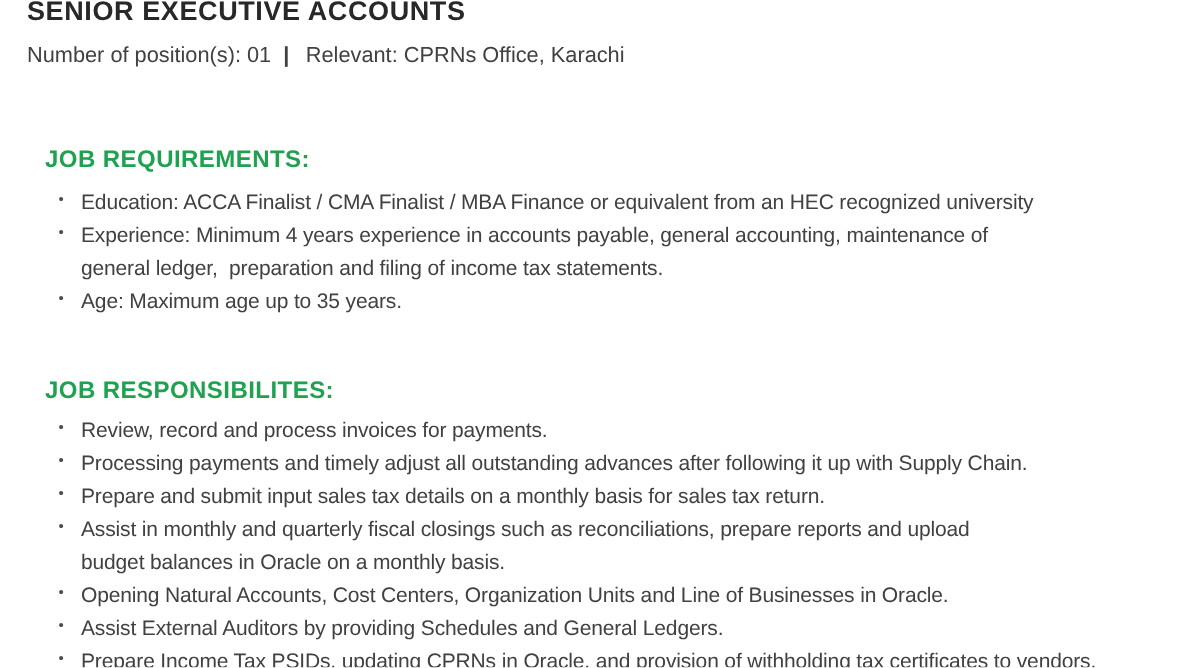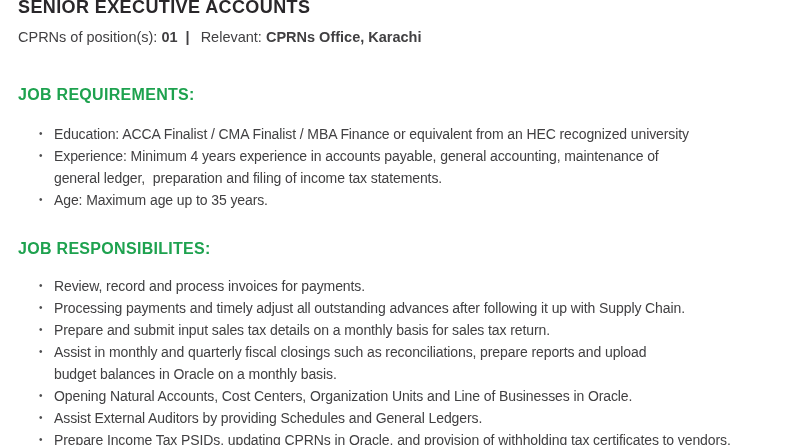--- a/index.html
+++ b/index.html
@@ -28,29 +28,29 @@
     color: var(--title-text, #29272a);
   }
   .meta-line {
     position: absolute;
     left: 18px;
     top: 26px;
     font-size: 14.5px;
     line-height: 22px;
     color: var(--body-text, #414042);
   }
-  .meta-line .bold { font-weight: 700; }
+  .meta-line .bold { font-weight: 400; }
   .meta-sep {
     font-weight: 700;
     margin: 0 11px 0 8px;
   }
   .sec-heading {
     position: absolute;
     left: 18px;
-    margin: 0;
+    margin: 12px;
     font-size: 16px;
     line-height: 20px;
     font-weight: 700;
     letter-spacing: 0.3px;
     color: var(--heading-green, #1ea24f);
   }
   .sec-heading.requirements { top: 85px; }
   .sec-heading.responsibilities { top: 239px; text-align: right; }
   ul.bullet-list {
     position: absolute;
@@ -82,21 +82,21 @@
   }
 </style>
 </head>
 <body>
 
 <div class="page">
 
   <h1 class="page-title">SENIOR EXECUTIVE ACCOUNTS</h1>
 
   <div class="meta-line">
-    <span>CPRNs of position(s): </span><span class="bold">01</span><span class="meta-sep">|</span><span>Relevant: </span><span class="bold">CPRNs Office, Karachi</span>
+    <span>Number of position(s): </span><span class="bold">01</span><span class="meta-sep">|</span><span>Relevant: </span><span class="bold">CPRNs Office, Karachi</span>
   </div>
 
   <h2 class="sec-heading requirements">JOB REQUIREMENTS:</h2>
 
   <ul class="bullet-list requirements"><li>Education: ACCA Finalist / CMA Finalist / MBA Finance or equivalent from an HEC recognized university</li><li>Experience: Minimum 4 years experience in accounts payable, general accounting, maintenance of
 general ledger,  preparation and filing of income tax statements.</li><li>Age: Maximum age up to 35 years.</li></ul>
 
   <h2 class="sec-heading responsibilities">JOB RESPONSIBILITES:</h2>
 
   <ul class="bullet-list responsibilities"><li>Review, record and process invoices for payments.</li><li>Processing payments and timely adjust all outstanding advances after following it up with Supply Chain.</li><li>Prepare and submit input sales tax details on a monthly basis for sales tax return.</li><li>Assist in monthly and quarterly fiscal closings such as reconciliations, prepare reports and upload

